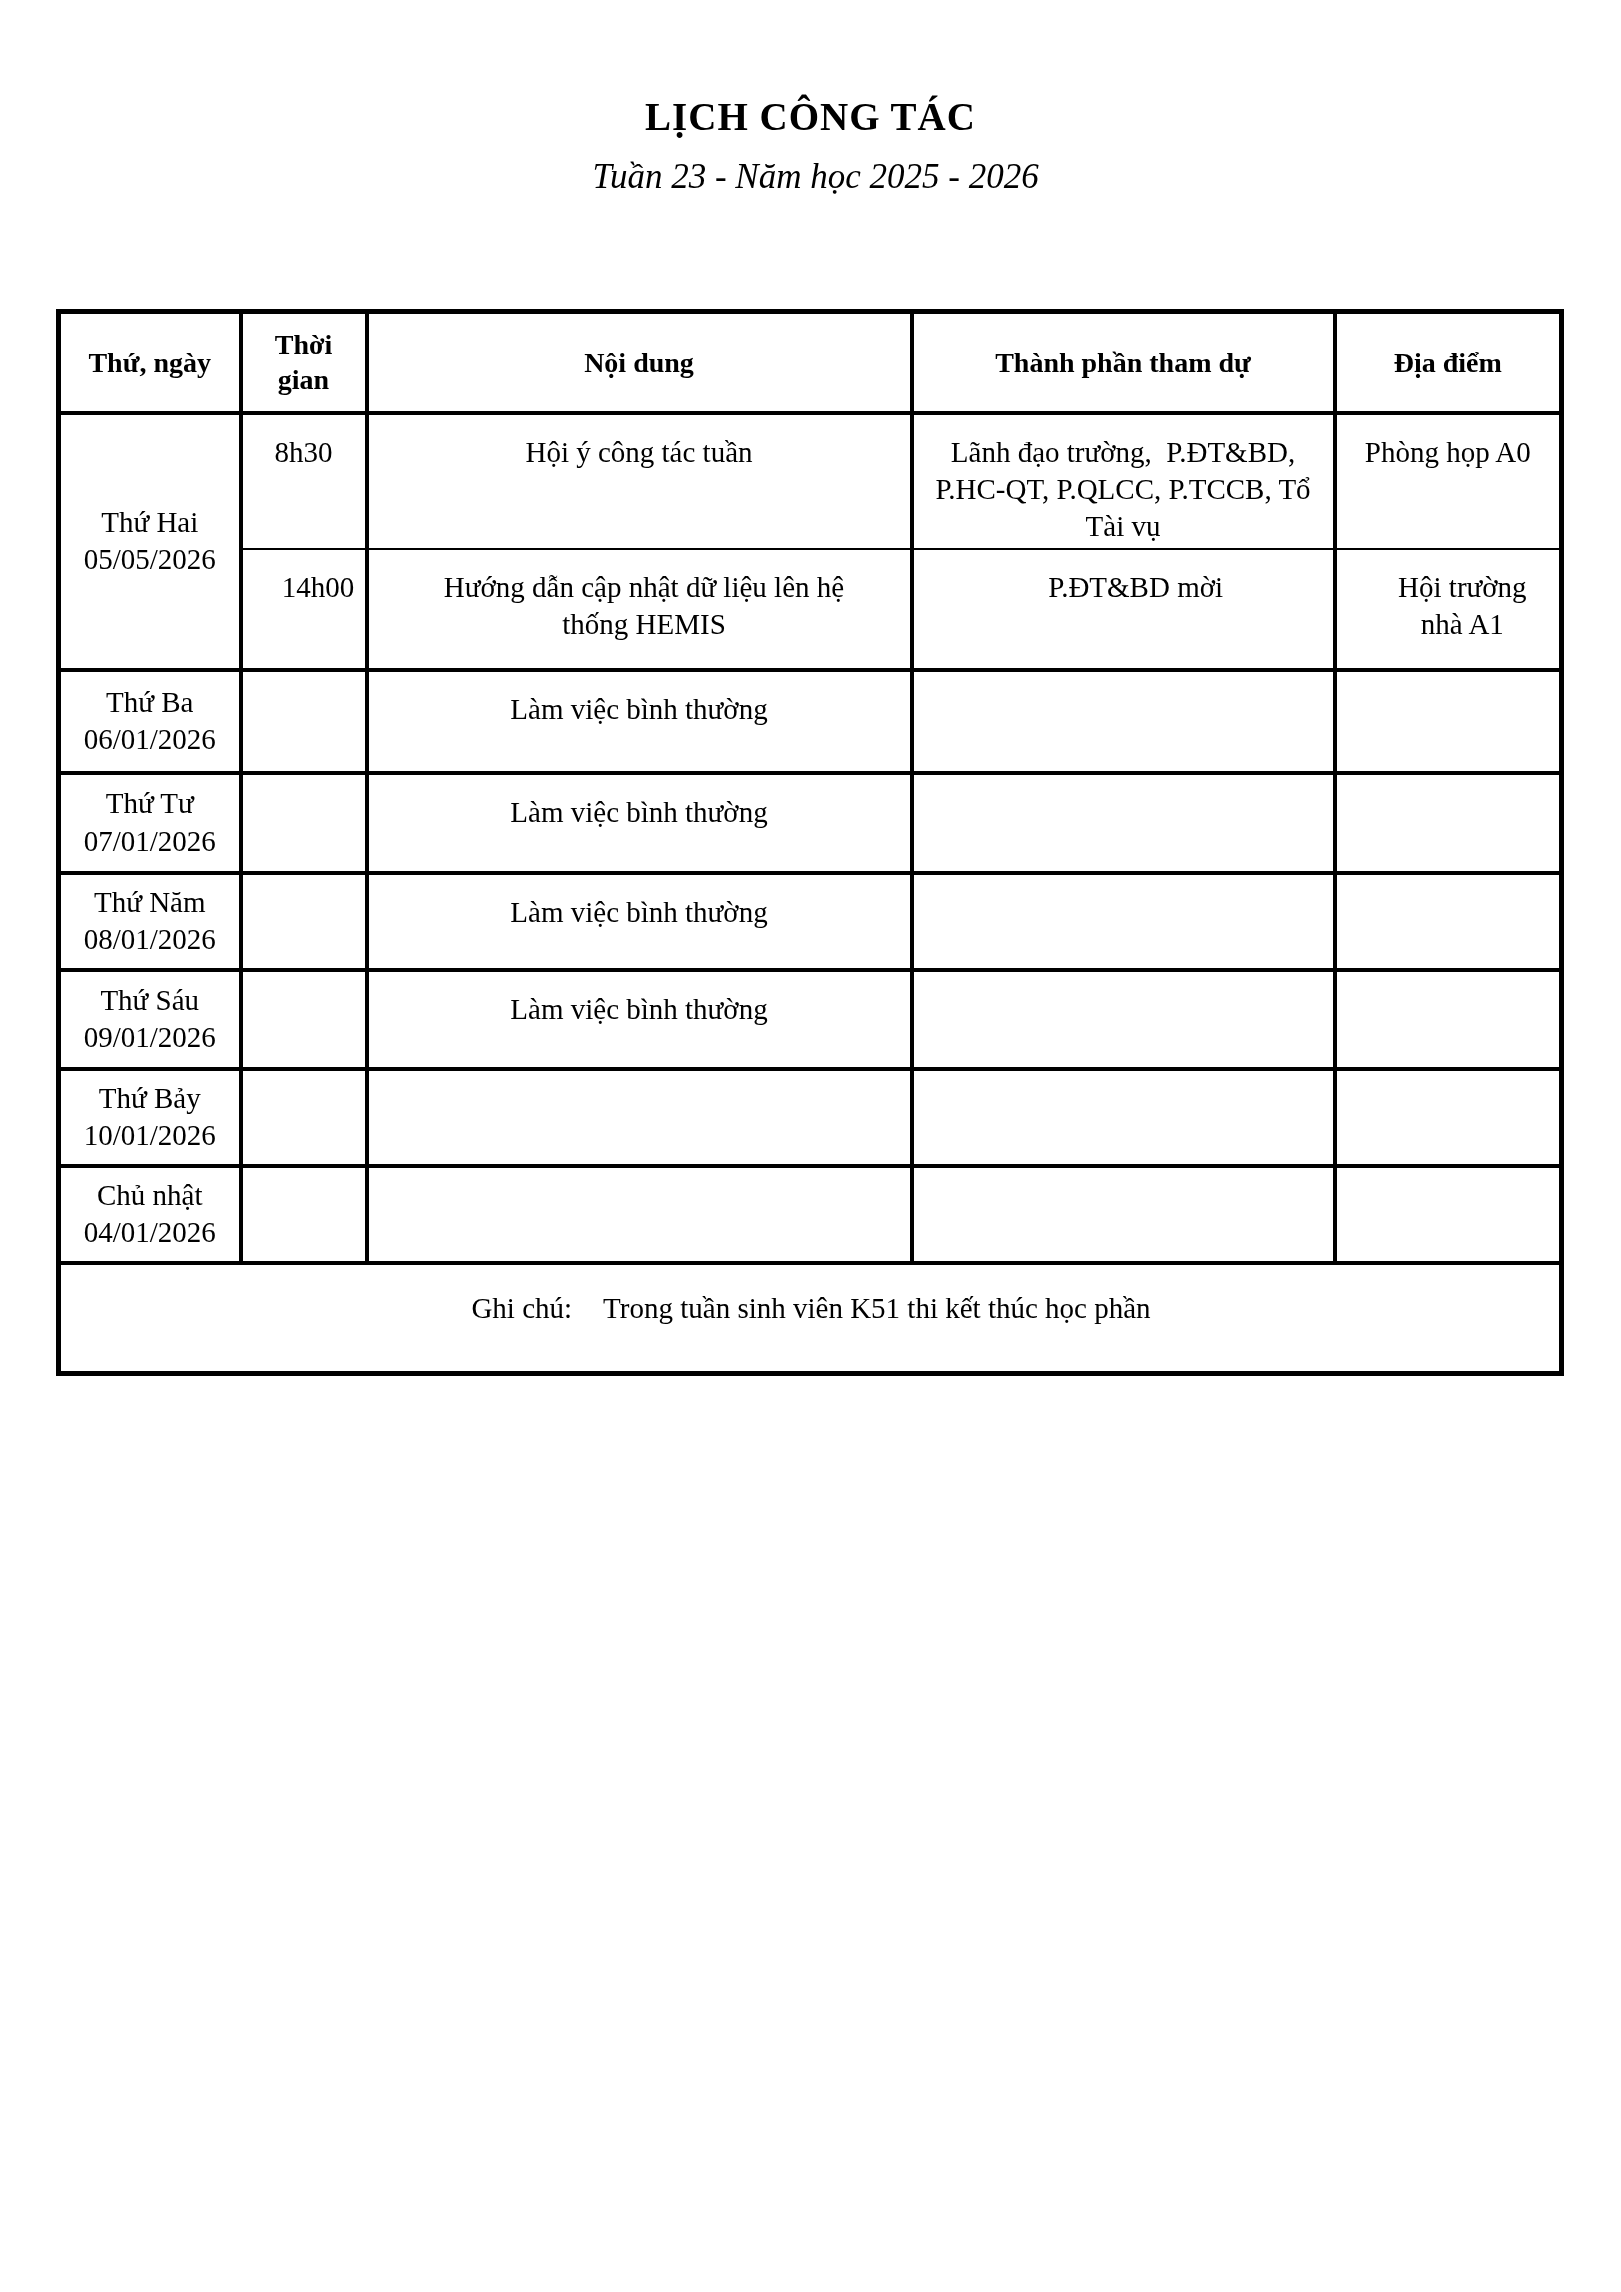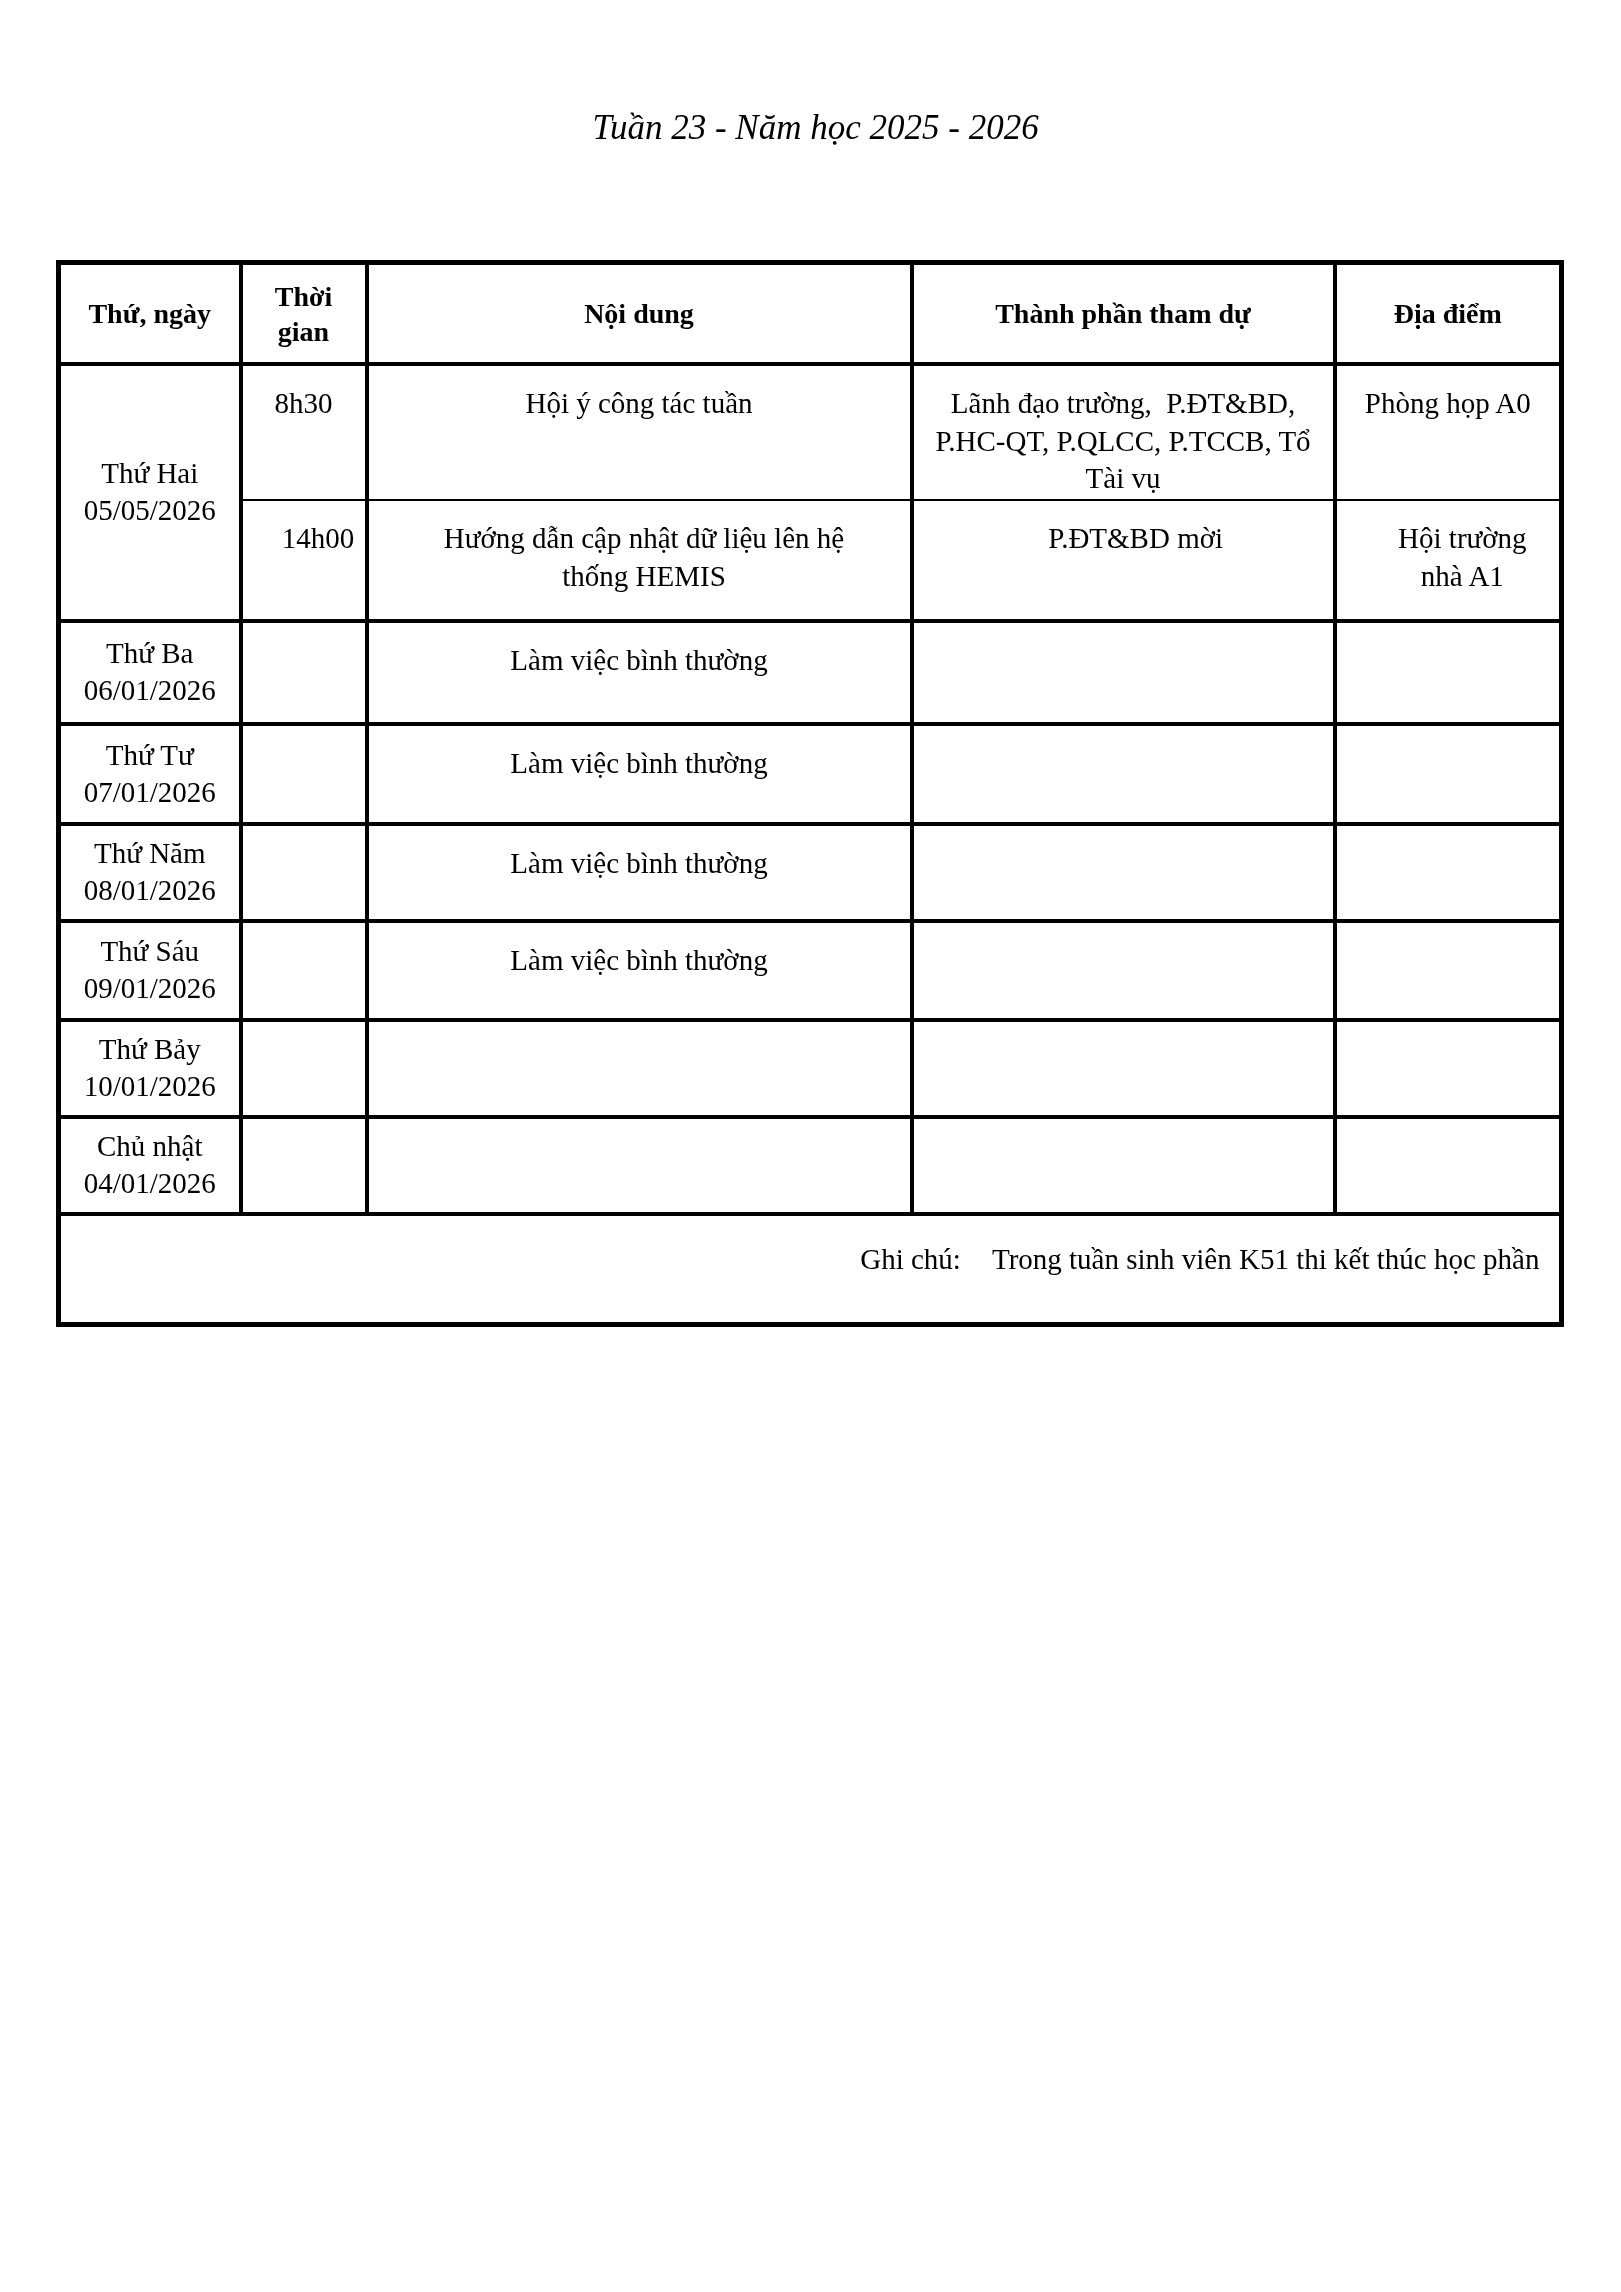--- a/index.html
+++ b/index.html
@@ -56,21 +56,21 @@
   }
   td.day-cell {
     vertical-align: middle;
     padding: 0 5.9px;
   }
   td.content-cell { padding-left: 29px; padding-right: 29px; }
   td.part-cell { padding-left: 13.7px; padding-right: 13.7px; }
   tr.mon-sub1 td.splittable { border-bottom-width: 2.9px; }
   tr.mon-sub2 td { border-top-width: 2.9px; padding-left: 39px; }
   td.note-cell {
-    text-align: right;
+    text-align: center;
     vertical-align: top;
     padding: 25.5px 19.6px 0 21.6px;
   }
   .note-label { margin-right: 31px; }
   .r-header  { height: 101px; }
   .r-mon1    { height: 136px; }
   .r-mon2    { height: 121px; }
   .r-tue     { height: 103px; }
   .r-wed     { height: 100px; }
   .r-thu     { height: 97px;  }
@@ -78,20 +78,21 @@
   .r-sat     { height: 97px;  }
   .r-sun     { height: 97px;  }
   .r-note    { height: 111px; }
 </style>
 </head>
 <body>
 
 <div class="page">
 
   <header class="doc-header">
+    <h1 class="doc-title">LỊCH CÔNG TÁC</h1>
     <p class="doc-sub">Tuần 23 - Năm học 2025 - 2026</p>
   </header>
 
   <table class="schedule">
     <colgroup>
       <col style="width:182px">
       <col style="width:126px">
       <col style="width:545px">
       <col style="width:423px">
       <col style="width:227px">

